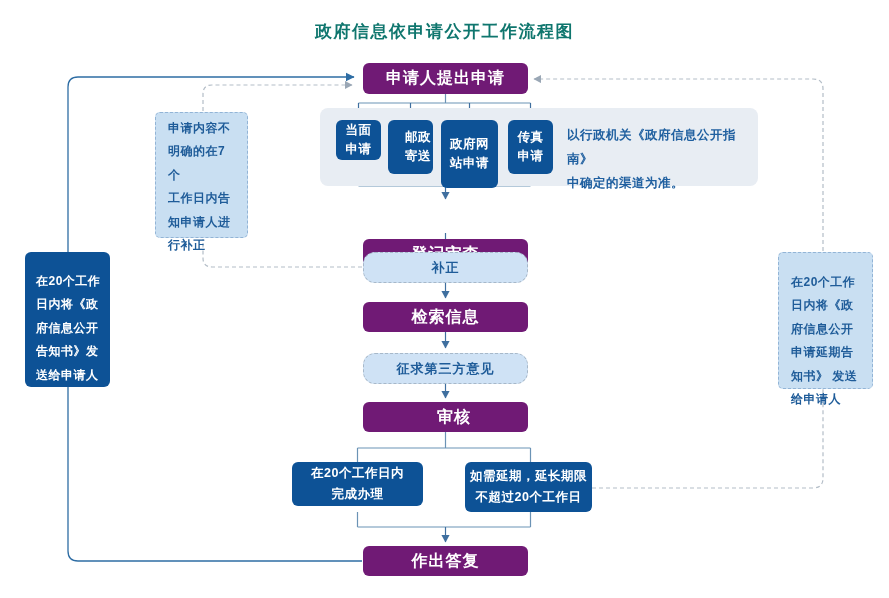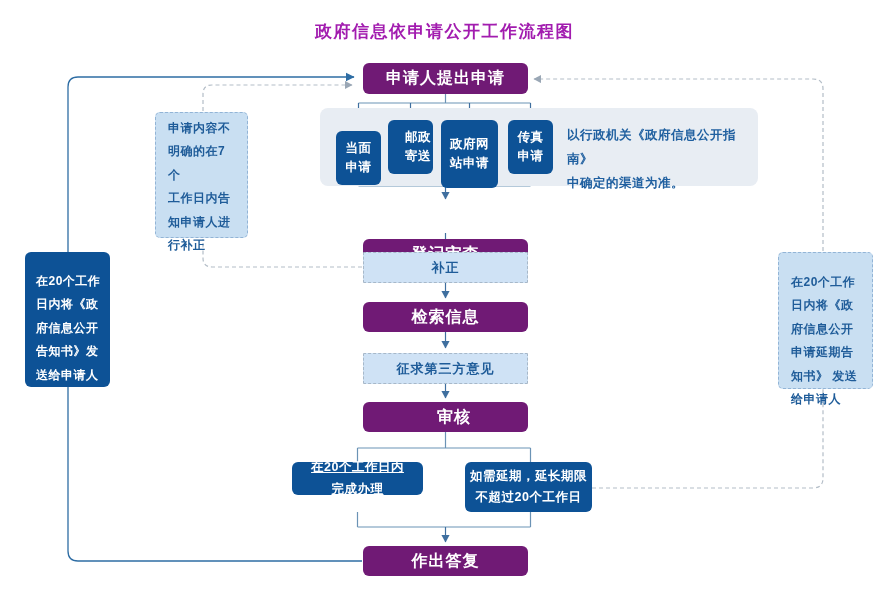--- a/index.html
+++ b/index.html
@@ -2,36 +2,36 @@
 <html><head>
 <meta charset="utf-8">
 <style>
   html,body{margin:0;padding:0;background:#fff;}
   .scene{
     position:relative;width:889px;height:598px;background:#ffffff;
     font-family:"Liberation Sans","DejaVu Sans",sans-serif;overflow:hidden;
   }
   .title{
     position:absolute;top:20px;left:0;width:889px;text-align:center;
-    font-size:17px;font-weight:bold;color:#a21caf;letter-spacing:1.5px;
+    font-size:17px;font-weight:bold;color:#0f766e;letter-spacing:1.5px;
   }
   .node{
     position:absolute;box-sizing:border-box;display:flex;align-items:center;justify-content:center;
     text-align:center;white-space:pre-line;
   }
   .dark{
     background:#701a75;color:#ffffff;border-radius:6px;
     font-size:16px;font-weight:600;letter-spacing:1px;
   }
   .darksmall{
     background:#0d5296;color:#ffffff;border-radius:6px;
     font-size:12.5px;font-weight:600;line-height:1.55;letter-spacing:0.5px;
   }
   .lightdash{
-    background:#cfe2f5;border:1px dashed #a7b8c9;color:#1f5c99;border-radius:1px;
+    background:#cfe2f5;border:1px dashed #a7b8c9;color:#1f5c99;border-radius:12px;
     font-size:13px;font-weight:600;letter-spacing:1px;
   }
   .panel{
     position:absolute;background:#e8edf3;border-radius:8px;
   }
   .panelnote{
     position:absolute;color:#2060a0;font-size:12.5px;line-height:1.9;
     white-space:pre-line;text-align:left;font-weight:600;letter-spacing:0.5px;
   }
   .sidenote{
@@ -106,38 +106,38 @@
       <path d="M592,488 H813 Q823,488 823,478 V389"></path>
       <path d="M823,251 V89 Q823,79 813,79 H534" marker-end="url(#mGray)"></path>
     </g>
   </svg>
 
   <div class="title">政府信息依申请公开工作流程图</div>
 
   <div class="node dark" style="left:363px;top:63px;width:165px;height:31px;">申请人提出申请</div>
 
   <div class="panel" style="left:320px;top:108px;width:438px;height:78px;"></div>
-  <div class="node darksmall" style="left:336px;top:131px;width:45px;height:54px;">当面
+  <div class="node darksmall" style="left:336px;top:120px;width:45px;height:40px;">当面
 申请</div>
   <div class="node darksmall" style="left:388px;top:120px;width:45px;height:54px;padding-left:15px;">邮政
 寄送</div>
   <div class="node darksmall" style="left:441px;top:120px;width:57px;height:68px;">政府网
 站申请</div>
   <div class="node darksmall" style="left:508px;top:120px;width:45px;height:54px;">传真
 申请</div>
   <div class="panelnote" style="left:567px;top:124px;width:186px;">以行政机关《政府信息公开指南》
 中确定的渠道为准。</div>
 
   <div class="node dark" style="left:363px;top:203px;width:165px;height:30px;margin-top:36px;">登记审查</div>
   <div class="node lightdash" style="left:363px;top:252px;width:165px;height:31px;">补正</div>
   <div class="node dark" style="left:363px;top:302px;width:165px;height:30px;">检索信息</div>
   <div class="node lightdash" style="left:363px;top:353px;width:165px;height:31px;">征求第三方意见</div>
   <div class="node dark" style="left:363px;top:402px;width:165px;height:30px;padding-left:17px;">审核</div>
 
-  <div class="node darksmall" style="left:292px;top:462px;width:131px;height:33px;line-height:1.7;text-decoration:underline;">在20个工作日内
+  <div class="node darksmall" style="left:292px;top:462px;width:131px;height:44px;line-height:1.7;">在20个工作日内
 完成办理</div>
   <div class="node darksmall" style="left:465px;top:462px;width:127px;height:50px;line-height:1.7;">如需延期，延长期限
 不超过20个工作日</div>
 
   <div class="node dark" style="left:363px;top:546px;width:165px;height:30px;">作出答复</div>
 
   <div class="sidenote" style="left:155px;top:112px;width:93px;height:126px;">申请内容不
 明确的在7个
 工作日内告
 知申请人进

